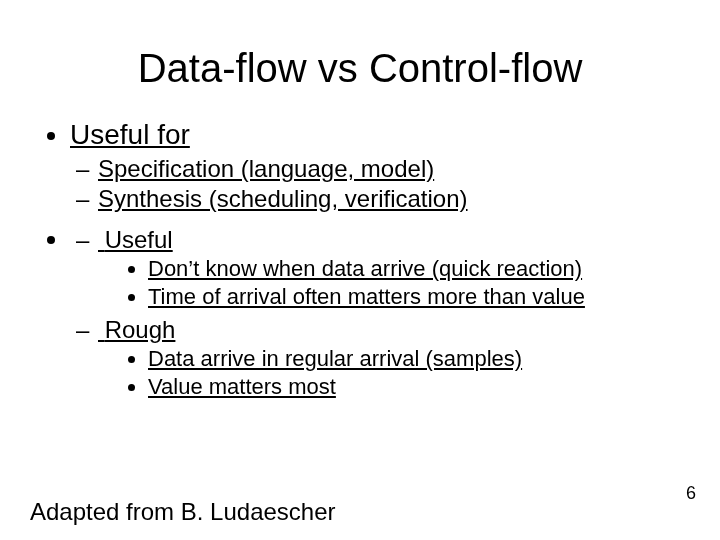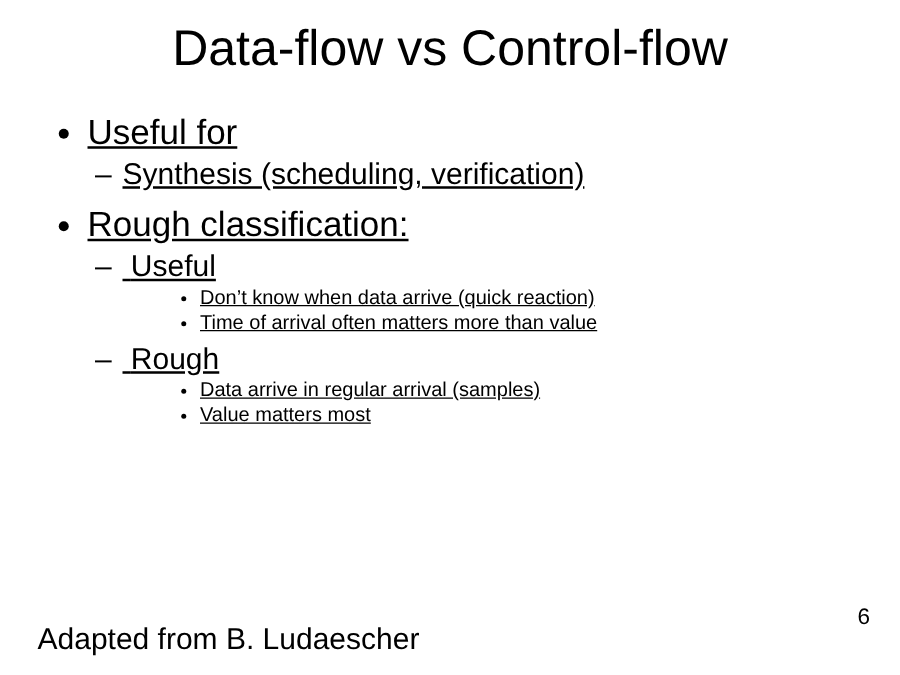--- a/index.html
+++ b/index.html
@@ -8,21 +8,21 @@
     width: 720px;
     height: 540px;
     background: #fff;
     font-family: Arial, Helvetica, sans-serif;
     color: #000;
   }
   .slide {
     box-sizing: border-box;
     width: 720px;
     height: 540px;
-    padding: 7px 30px 16px 30px;
+    padding: 36px 30px 16px 30px;
     position: relative;
   }
   .title {
     text-align: center;
     font-size: 40px;
     font-weight: 400;
     margin: 10px 0 28px 0;
     letter-spacing: 0px;
   }
   ul.level1 {
@@ -49,22 +49,22 @@
     display: inline-block;
     width: 22px;
     margin-left: -22px;
   }
   ul.level3 {
     list-style: disc;
     margin: 2px 0 6px 0;
     padding-left: 46px;
   }
   ul.level3 > li {
-    font-size: 16px;
-    margin: 2px 16px;
+    font-size: 22px;
+    margin: 2px 4px;
   }
   .pagenum {
     position: absolute;
     right: 24px;
     bottom: 36px;
     font-size: 18px;
   }
   .footer {
     position: absolute;
     left: 30px;
@@ -77,26 +77,26 @@
 
 <div class="slide">
 
   <div class="title">Data-flow vs Control-flow</div>
 
   <ul class="level1">
 
     <li>
       <span>Useful for</span>
       <ul class="level2">
+        <li>Specification (language, model)</li>
         <li>Synthesis (scheduling, verification)</li>
       </ul>
     </li>
 
     <li>
-      <span>Rough classification:</span>
       <ul class="level2">
         <li>
           <span>Useful</span>
           <ul class="level3">
             <li>Don’t know when data arrive (quick reaction)</li>
             <li>Time of arrival often matters more than value</li>
           </ul>
         </li>
         <li>
           <span>Rough</span>

